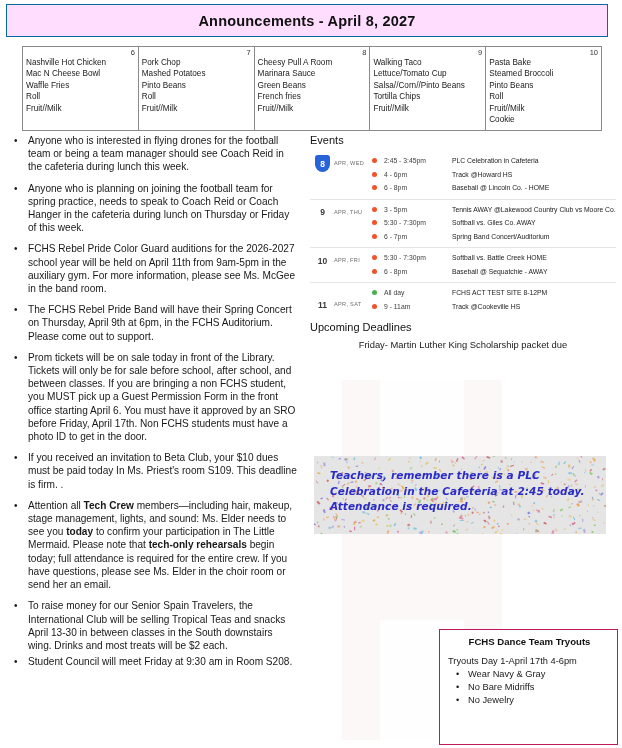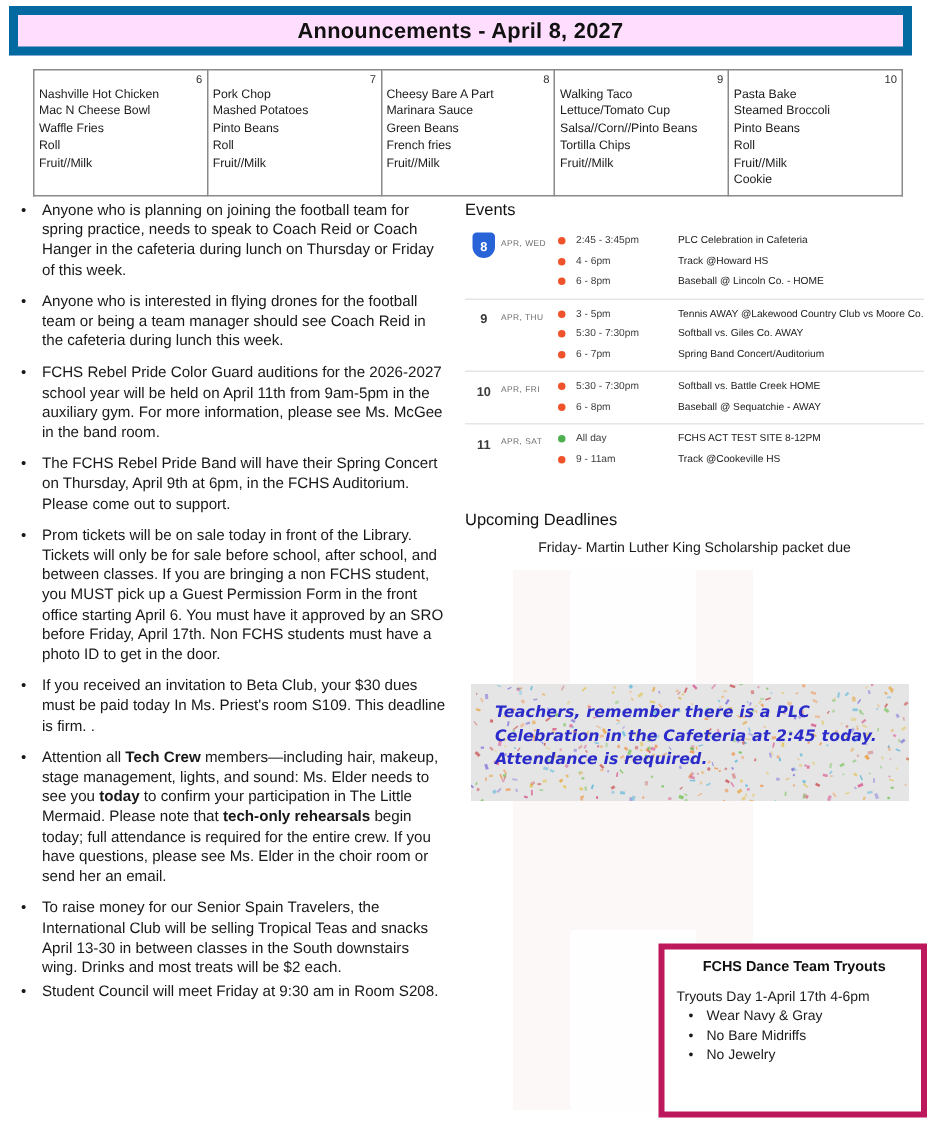--- a/index.html
+++ b/index.html
@@ -29,21 +29,21 @@
   }
 
   
   #header-banner {
     position: absolute;
     left: 6px;
     top: 4px;
     width: 602px;
     height: 33px;
     box-sizing: border-box;
-    border: 6px solid #0369a1;
+    border: 1px solid #0369a1;
     background: #ffddff;
     display: flex;
     align-items: center;
     justify-content: center;
     z-index: 5;
   }
   #header-banner .title {
     font-size: 14.5px;
     font-weight: bold;
     letter-spacing: 0.2px;
@@ -135,21 +135,21 @@
   
   #events-list {
     width: 306px;
   }
   .event-day {
     display: flex;
     align-items: flex-start;
     border-bottom: 1px solid #e6e6e6;
     padding: 3px 0 4px 0;
   }
-  .event-day:last-child { border-bottom: none; }
+  .event-day:last-child { border-bottom: none; align-items: flex-end; }
   .day-col {
     width: 62px;
     flex: 0 0 62px;
     display: flex;
     align-items: flex-start;
     padding-top: 1px;
   }
   .day-badge {
     width: 15px;
     height: 17px;
@@ -199,21 +199,21 @@
   }
   .evt-title {
     font-size: 6.8px;
     color: #222222;
     font-family: "Liberation Sans", sans-serif;
     white-space: nowrap;
   }
 
   
   #deadlines {
-    margin-top: 24px;
+    margin-top: 4px;
     text-align: center;
   }
   #deadlines .dl-line {
     font-size: 9.4px;
     line-height: 14px;
     color: #1a1a1a;
     font-family: "Liberation Sans", sans-serif;
   }
 
   
@@ -241,21 +241,21 @@
   }
 
   
   #dance-box {
     position: absolute;
     left: 439px;
     top: 629px;
     width: 179px;
     height: 116px;
     box-sizing: border-box;
-    border: 4px solid #be185d;
+    border: 1px solid #be185d;
     background: #ffffff;
     padding: 6px 6px 0 8px;
     z-index: 6;
   }
   #dance-box .dance-title {
     text-align: center;
     font-weight: bold;
     font-size: 9.6px;
     margin-bottom: 8px;
     color: #111;
@@ -322,21 +322,21 @@
             <div>Pork Chop</div>
             <div>Mashed Potatoes</div>
             <div>Pinto Beans</div>
             <div>Roll</div>
             <div>Fruit//Milk</div>
           </div>
         </td>
         <td>
           <div class="menu-daynum">8</div>
           <div class="menu-items">
-            <div>Cheesy Bare A Part</div>
+            <div>Cheesy Pull A Room</div>
             <div>Marinara Sauce</div>
             <div>Green Beans</div>
             <div>French fries</div>
             <div>Fruit//Milk</div>
           </div>
         </td>
         <td>
           <div class="menu-daynum">9</div>
           <div class="menu-items">
             <div>Walking Taco</div>
@@ -356,26 +356,26 @@
             <div>Fruit//Milk</div>
             <div>Cookie</div>
           </div>
         </td>
       </tr>
   </tbody>
 </table>
 
 <div id="announcements">
   <ul id="announce-ul">
+      <li>Anyone who is interested in flying drones for the football team or being a team manager should see Coach Reid in the cafeteria during lunch this week.</li>
       <li>Anyone who is planning on joining the football team for spring practice, needs to speak to Coach Reid or Coach Hanger in the cafeteria during lunch on Thursday or Friday of this week.</li>
-      <li>Anyone who is interested in flying drones for the football team or being a team manager should see Coach Reid in the cafeteria during lunch this week.</li>
       <li>FCHS Rebel Pride Color Guard auditions for the 2026-2027 school year will be held on April 11th from 9am-5pm in the auxiliary gym. For more information, please see Ms. McGee in the band room.</li>
       <li>The FCHS Rebel Pride Band will have their Spring Concert on Thursday, April 9th at 6pm, in the FCHS Auditorium. Please come out to support.</li>
       <li>Prom tickets will be on sale today in front of the Library. Tickets will only be for sale before school, after school, and between classes. If you are bringing a non FCHS student, you MUST pick up a Guest Permission Form in the front office starting April 6. You must have it approved by an SRO before Friday, April 17th. Non FCHS students must have a photo ID to get in the door.</li>
-      <li>If you received an invitation to Beta Club, your $30 dues must be paid today In Ms. Priest's room S109. This deadline is firm. .</li>
+      <li>If you received an invitation to Beta Club, your $10 dues must be paid today In Ms. Priest's room S109. This deadline is firm. .</li>
       <li>Attention all <b>Tech Crew</b> members—including hair, makeup, stage management, lights, and sound: Ms. Elder needs to see you <b>today</b> to confirm your participation in The Little Mermaid. Please note that <b>tech-only rehearsals</b> begin today; full attendance is required for the entire crew. If you have questions, please see Ms. Elder in the choir room or send her an email.</li>
       <li class="tight">To raise money for our Senior Spain Travelers, the International Club will be selling Tropical Teas and snacks April 13-30 in between classes in the South downstairs wing. Drinks and most treats will be $2 each.</li>
       <li>Student Council will meet Friday at 9:30 am in Room S208.</li>
     </ul>
 </div>
 
 <div id="right-col">
 
   <div class="section-heading">Events</div>
 

